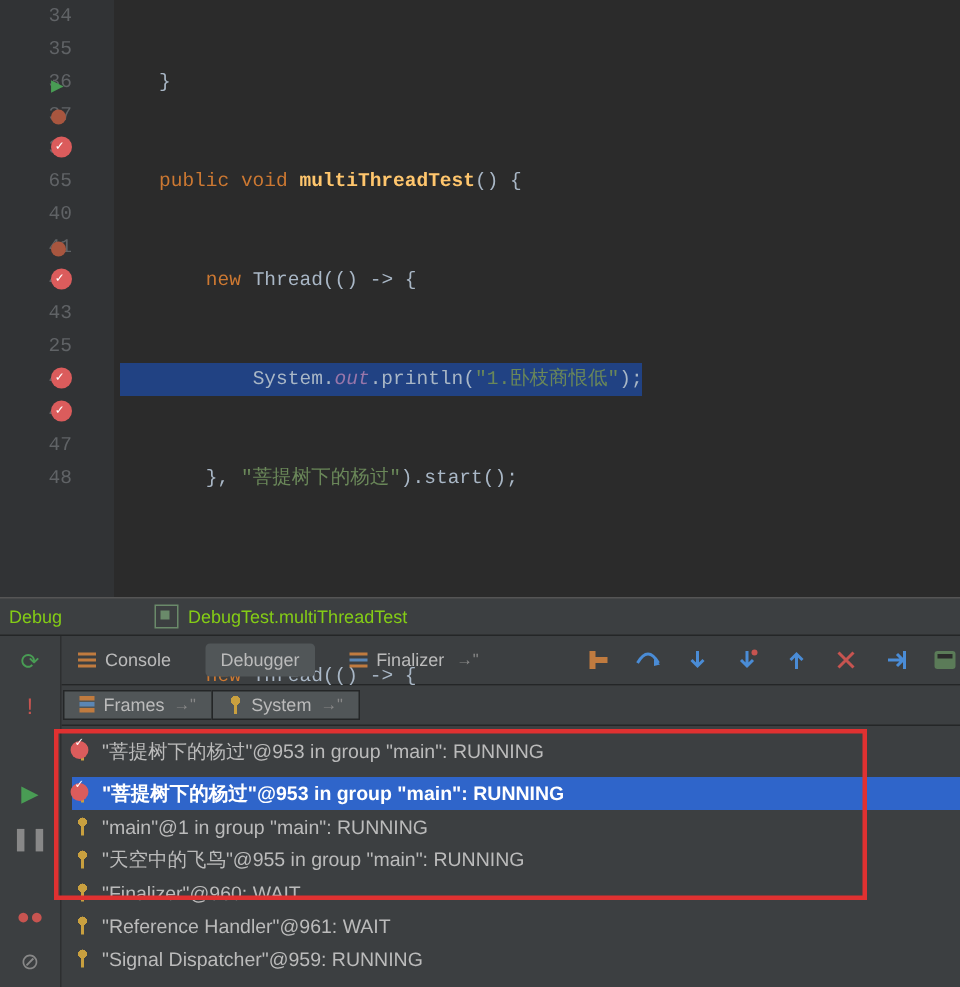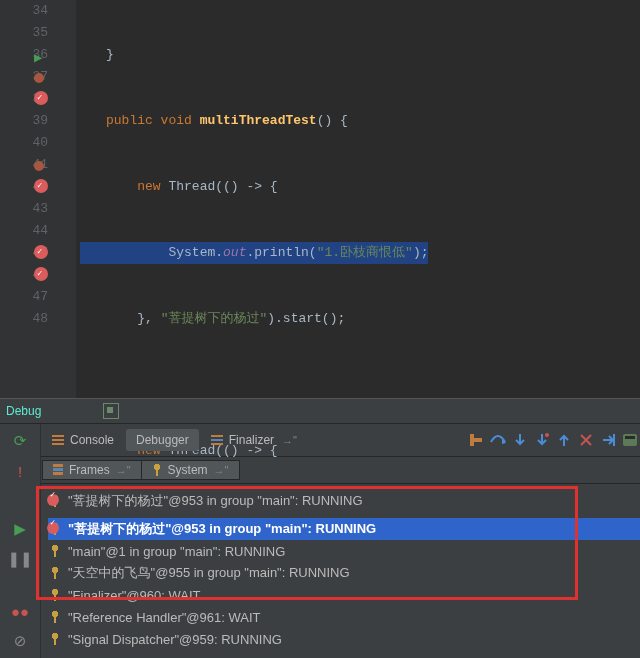--- a/index.html
+++ b/index.html
@@ -51,37 +51,37 @@
 
   .status-bar {
     background:#3c3f41;
     border-top:1px solid #555;
     border-bottom:1px solid #242627;
     height:24px;
     display:flex;
     align-items:center;
     font-family: "Segoe UI", Arial, sans-serif;
     font-size:12px;
-    color:#5eead4;
+    color:#84cc16;
     padding-left:6px;
   }
   .status-bar .gap { width:56px; display:inline-block;}
   .dbg-icon { display:inline-block; width:14px; height:14px; border:1px solid #6a8a6a; margin:0 6px; position:relative;}
   .dbg-icon::after{content:"";position:absolute;left:3px;top:3px;width:6px;height:6px;background:#6a8a6a;}
   .tabs-row {
     background:#3c3f41;
     height:32px;
     display:flex;
     align-items:center;
     padding-left:42px;
     border-bottom:1px solid #242627;
     font-family:"Segoe UI",Arial,sans-serif;
     font-size:12px;
     color:#bbbbbb;
-    gap:2px;
+    gap:13px;
   }
   .tabs-row .tb { padding:4px 10px; display:flex; align-items:center; gap:6px; border-radius:3px;}
   .tabs-row .tb.sel { background:#515658; }
   .tabs-row .spacer { flex:1; }
   .tabs-row .tbtn { width:20px;height:20px; display:inline-flex;align-items:center;justify-content:center;}
   .ic-lines{ display:inline-block;width:12px;height:10px;background:
     linear-gradient(#c07b3f,#c07b3f) 0 0/12px 2px no-repeat,
     linear-gradient(#c07b3f,#c07b3f) 0 4px/12px 2px no-repeat,
     linear-gradient(#c07b3f,#c07b3f) 0 8px/12px 2px no-repeat;}
   .ic-vars{ display:inline-block;width:12px;height:10px;background:
@@ -135,26 +135,26 @@
 </head>
 <body>
 
 <div class="editor">
   <div class="gutter">
     <div class="gln"><span class="ln">34</span></div>
     <div class="gln"><span class="ln">35</span></div>
     <div class="gln"><span class="mk mk-run">▶</span><span class="ln">36</span></div>
     <div class="gln"><span class="mk"><span class="mk-sm"></span></span><span class="ln">37</span></div>
     <div class="gln"><span class="mk"><span class="mk-bp chk"></span></span><span class="ln">38</span></div>
-    <div class="gln"><span class="ln">39</span></div>
+    <div class="gln"><span class="ln">65</span></div>
     <div class="gln"><span class="ln">40</span></div>
     <div class="gln"><span class="mk"><span class="mk-sm"></span></span><span class="ln">41</span></div>
     <div class="gln"><span class="mk"><span class="mk-bp chk"></span></span><span class="ln">42</span></div>
     <div class="gln"><span class="ln">43</span></div>
-    <div class="gln"><span class="ln">44</span></div>
+    <div class="gln"><span class="ln">25</span></div>
     <div class="gln"><span class="mk"><span class="mk-bp chk"></span></span><span class="ln">45</span></div>
     <div class="gln"><span class="mk"><span class="mk-bp chk"></span></span><span class="ln">46</span></div>
     <div class="gln"><span class="ln">47</span></div>
     <div class="gln"><span class="ln">48</span></div>
   </div>
   <div class="code">
     <div class="cl"><span class="t-pun">}</span></div>
     <div class="cl"><span class="t-kw">public </span><span class="t-kw">void </span><span class="t-fn">multiThreadTest</span><span class="t-pl">() {</span></div>
     <div class="cl">    <span class="t-kw">new </span><span class="t-pl">Thread(() -&gt; {</span></div>
     <div class="cl hl">        <span class="t-pl">System.</span><span class="t-fld">out</span><span class="t-pl">.println(</span><span class="t-str">"1.卧枝商恨低"</span><span class="t-pl">);</span></div>
@@ -168,20 +168,21 @@
     
     
     
   </div>
 </div>
 
 <div class="status-bar">
   <span>Debug</span>
   <span class="gap"></span>
   <span class="dbg-icon"></span>
+  <span>DebugTest.multiThreadTest</span>
 </div>
 
 <div class="tabs-row">
   <div class="tb">
       <span class="ic-lines"></span>
       <span>Console</span>
     </div>
   <div class="tb sel">
       <span>Debugger</span>
     </div>

